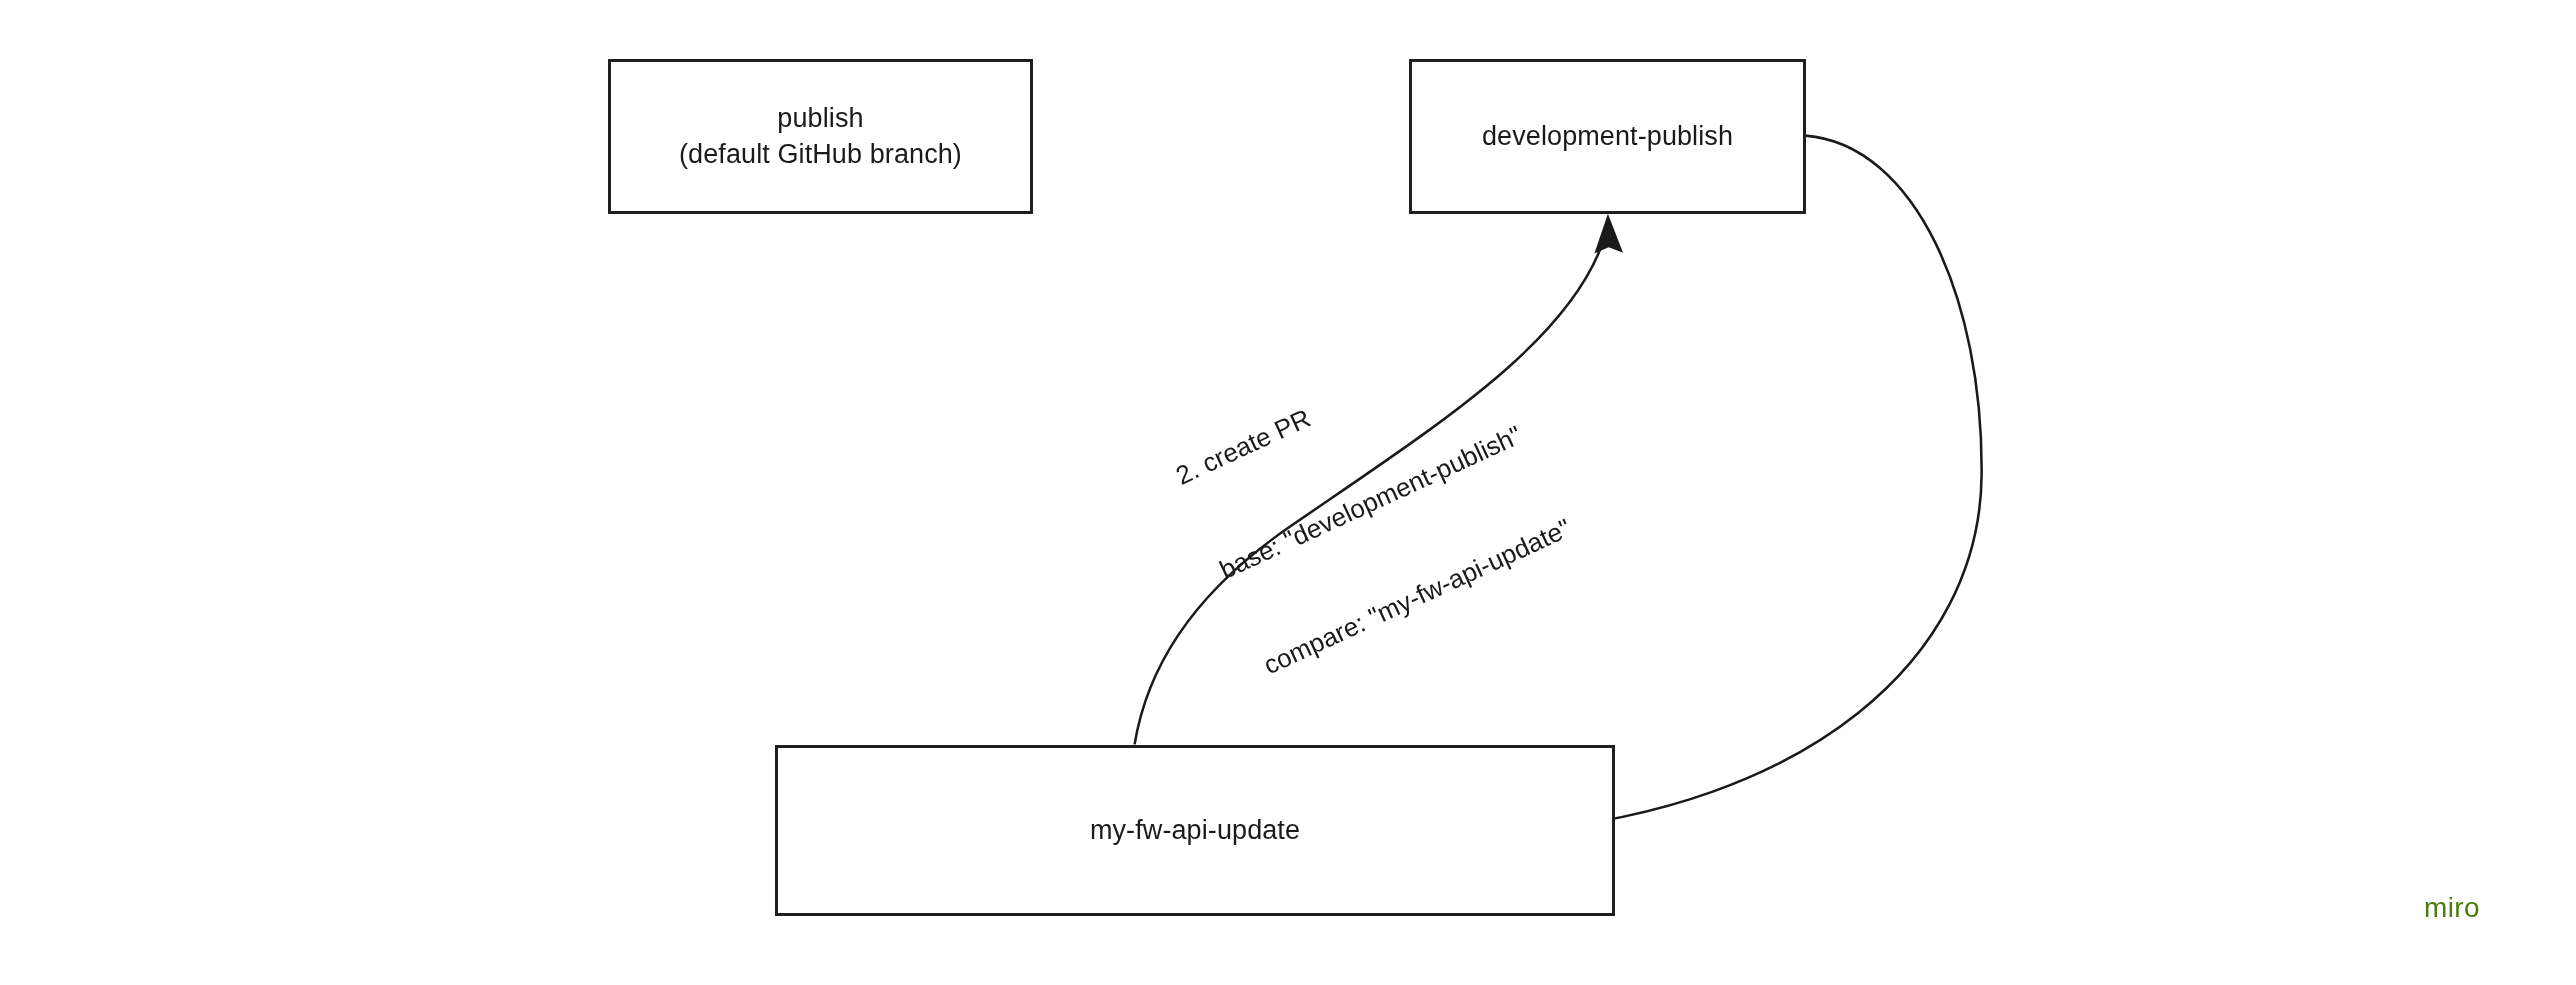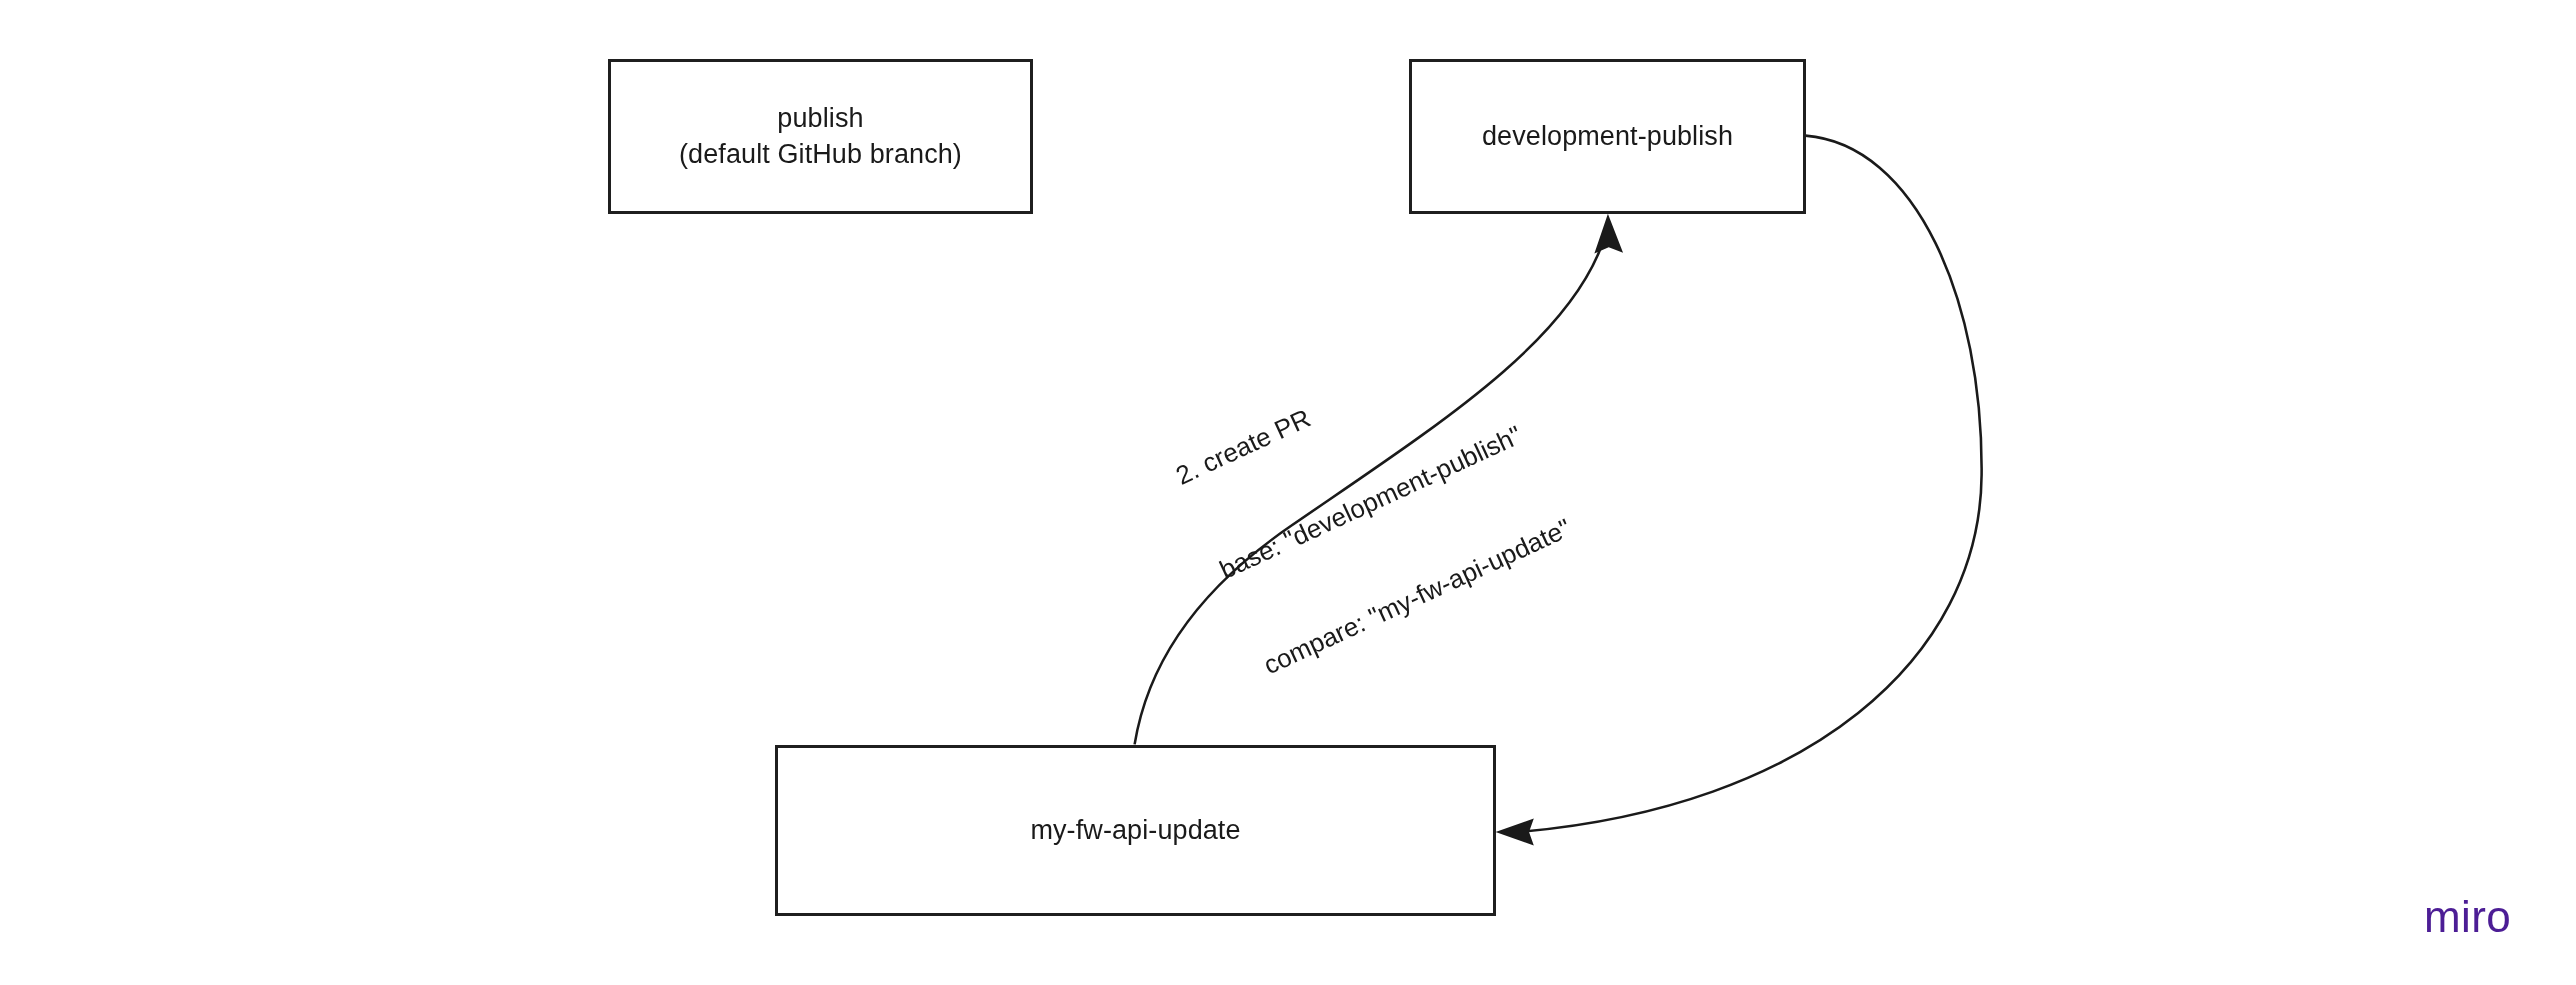--- a/index.html
+++ b/index.html
@@ -53,21 +53,21 @@
   }
   #node-development-publish {
     left: 1409px;
     top: 59px;
     width: 397px;
     height: 155px;
   }
   #node-my-fw-api-update {
     left: 775px;
     top: 745px;
-    width: 721px;
+    width: 840px;
     height: 171px;
   }
 
   
   #connectors {
     position: absolute;
     left: 0;
     top: 0;
     width: 2576px;
     height: 986px;
@@ -113,23 +113,23 @@
   #label-create-pr .pr-line {
     display: block;
   }
 
   
   #watermark {
     position: absolute;
     left: 2424px;
     top: 892px;
     z-index: 5;
-    font-size: 44px;
+    font-size: 28px;
     letter-spacing: 0.4px;
-    color: #4c1d95;
+    color: #4d7c0f;
     font-family: "Liberation Sans", sans-serif;
   }
 </style>
 </head>
 <body>
 
 <div id="canvas">
 
   <svg id="connectors" viewBox="0 0 3233 1237">
 

